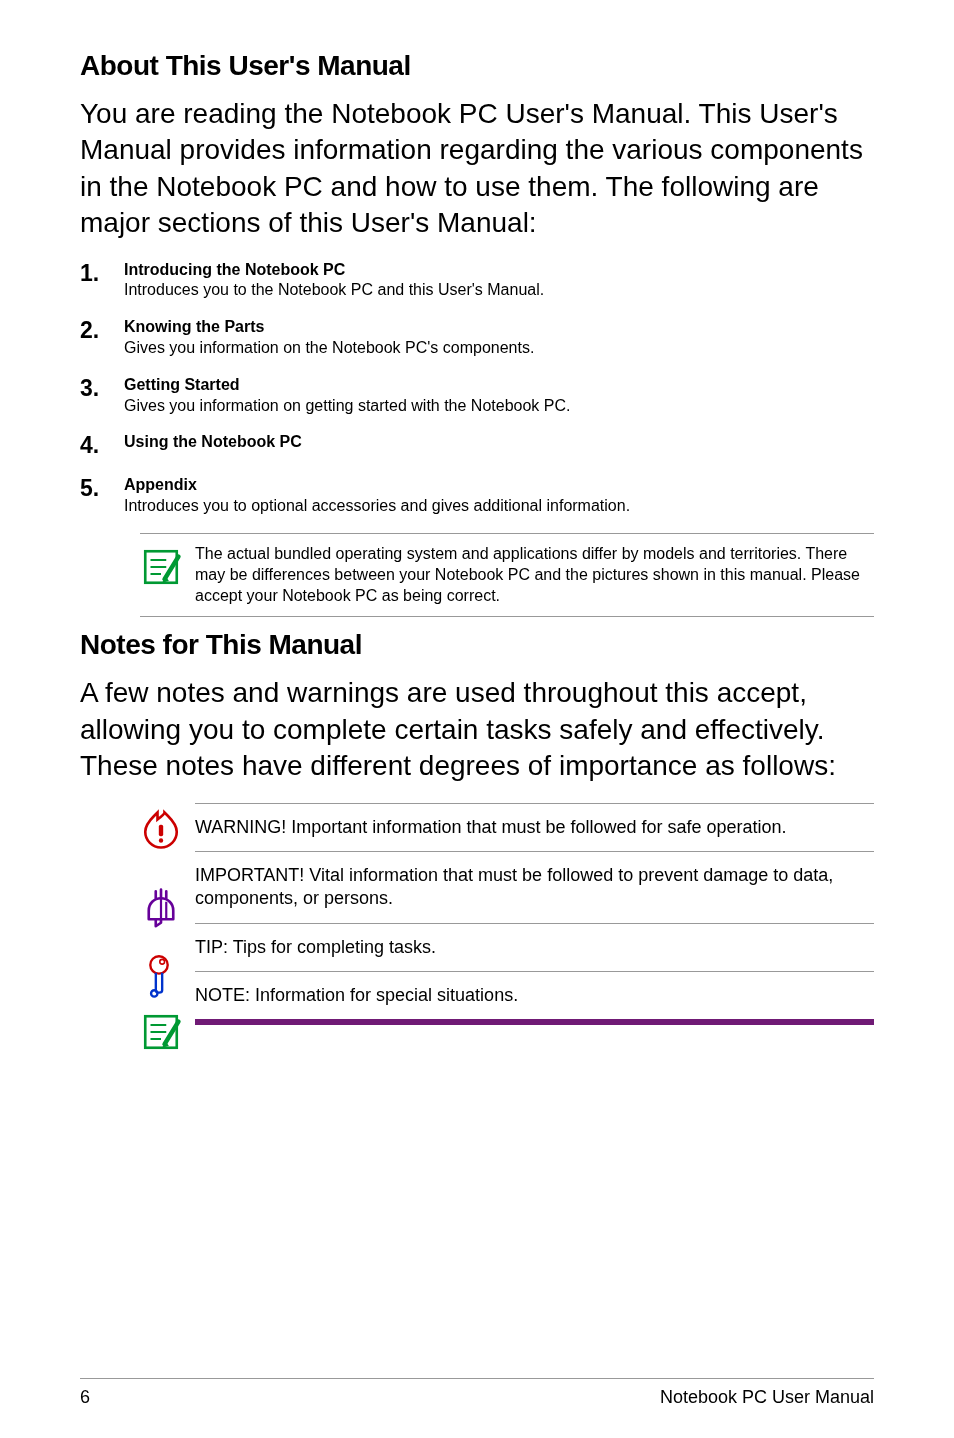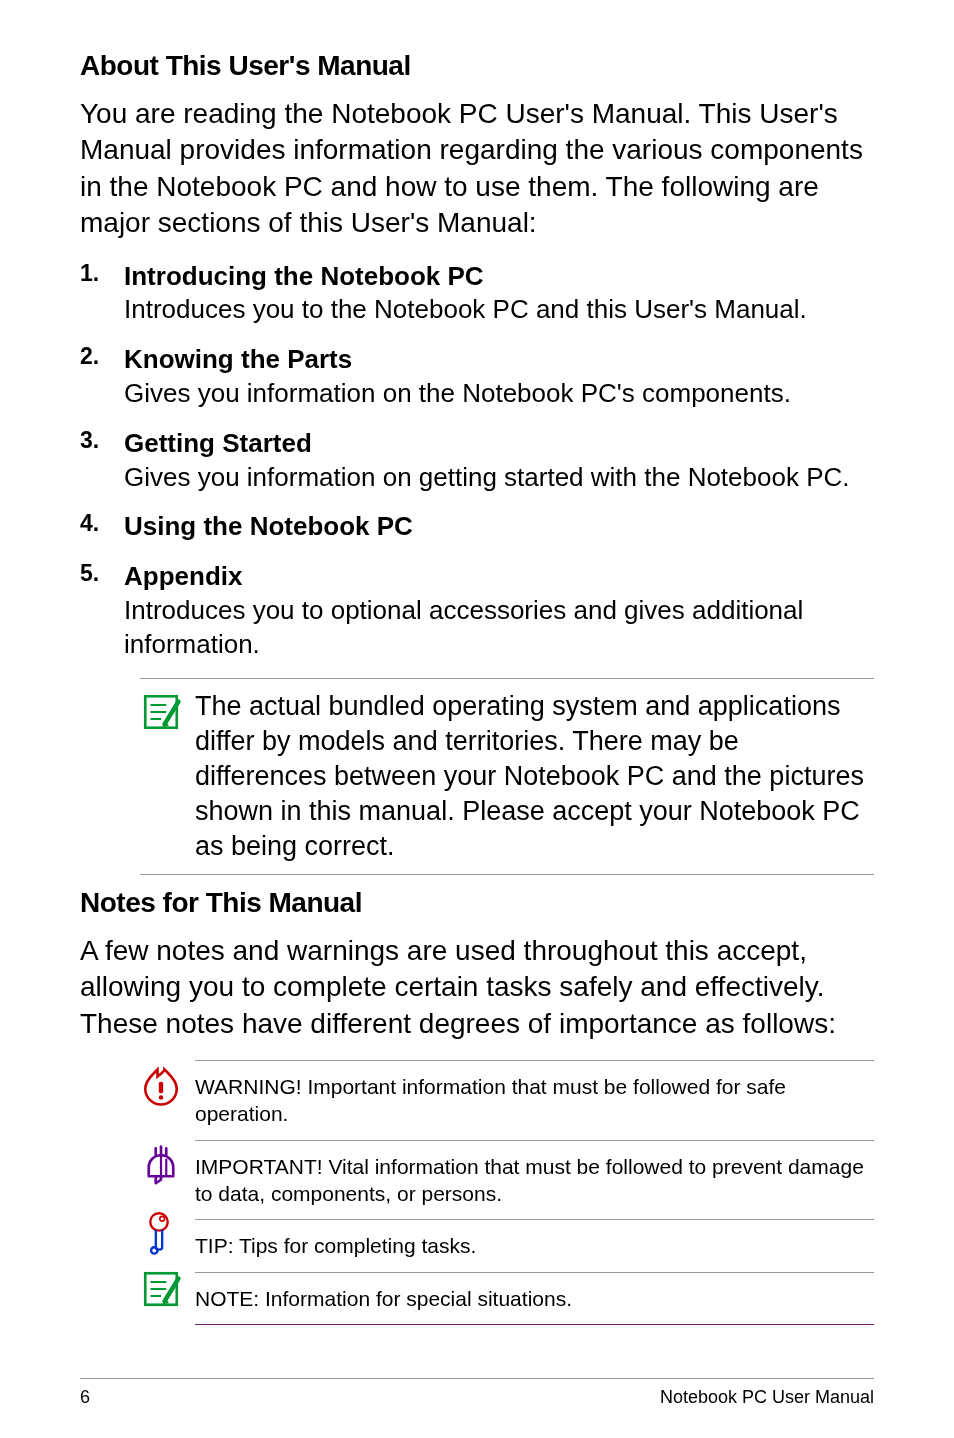--- a/index.html
+++ b/index.html
@@ -32,21 +32,21 @@
       display: flex;
       margin-bottom: 16px;
     }
     .list-num {
       font-size: 23px;
       font-weight: 700;
       width: 44px;
       flex-shrink: 0;
     }
     .list-body {
-      font-size: 26px;
+      font-size: 16px;
       line-height: 1.3;
     }
     .list-body .title {
       font-weight: 700;
     }
     .callout {
       display: flex;
       border-top: 1px solid #999;
       border-bottom: 1px solid #999;
       margin-left: 60px;
@@ -59,21 +59,21 @@
       display: flex;
       align-items: flex-start;
       justify-content: flex-start;
       padding-top: 2px;
     }
     .callout-icon svg {
       width: 42px;
       height: 42px;
     }
     .callout-text {
-      font-size: 27px;
+      font-size: 16px;
       line-height: 1.3;
     }
     .notes-section {
       margin-left: 60px;
     }
     .notes-group {
       display: flex;
     }
     .notes-icons {
       width: 55px;
@@ -82,25 +82,25 @@
       flex-direction: column;
       align-items: flex-start;
       padding-top: 6px;
     }
     .notes-content {
       flex: 1;
     }
     .note-row {
       border-top: 1px solid #999;
       padding: 12px 0;
-      font-size: 21px;
+      font-size: 18px;
       line-height: 1.3;
     }
     .note-row:last-child {
-      border-bottom: 1px solid #701a75;
+      border-bottom: 6px solid #701a75;
     }
     .footer {
       position: absolute;
       bottom: 30px;
       left: 80px;
       right: 80px;
       display: flex;
       justify-content: space-between;
       font-size: 18px;
       border-top: 1px solid #999;

